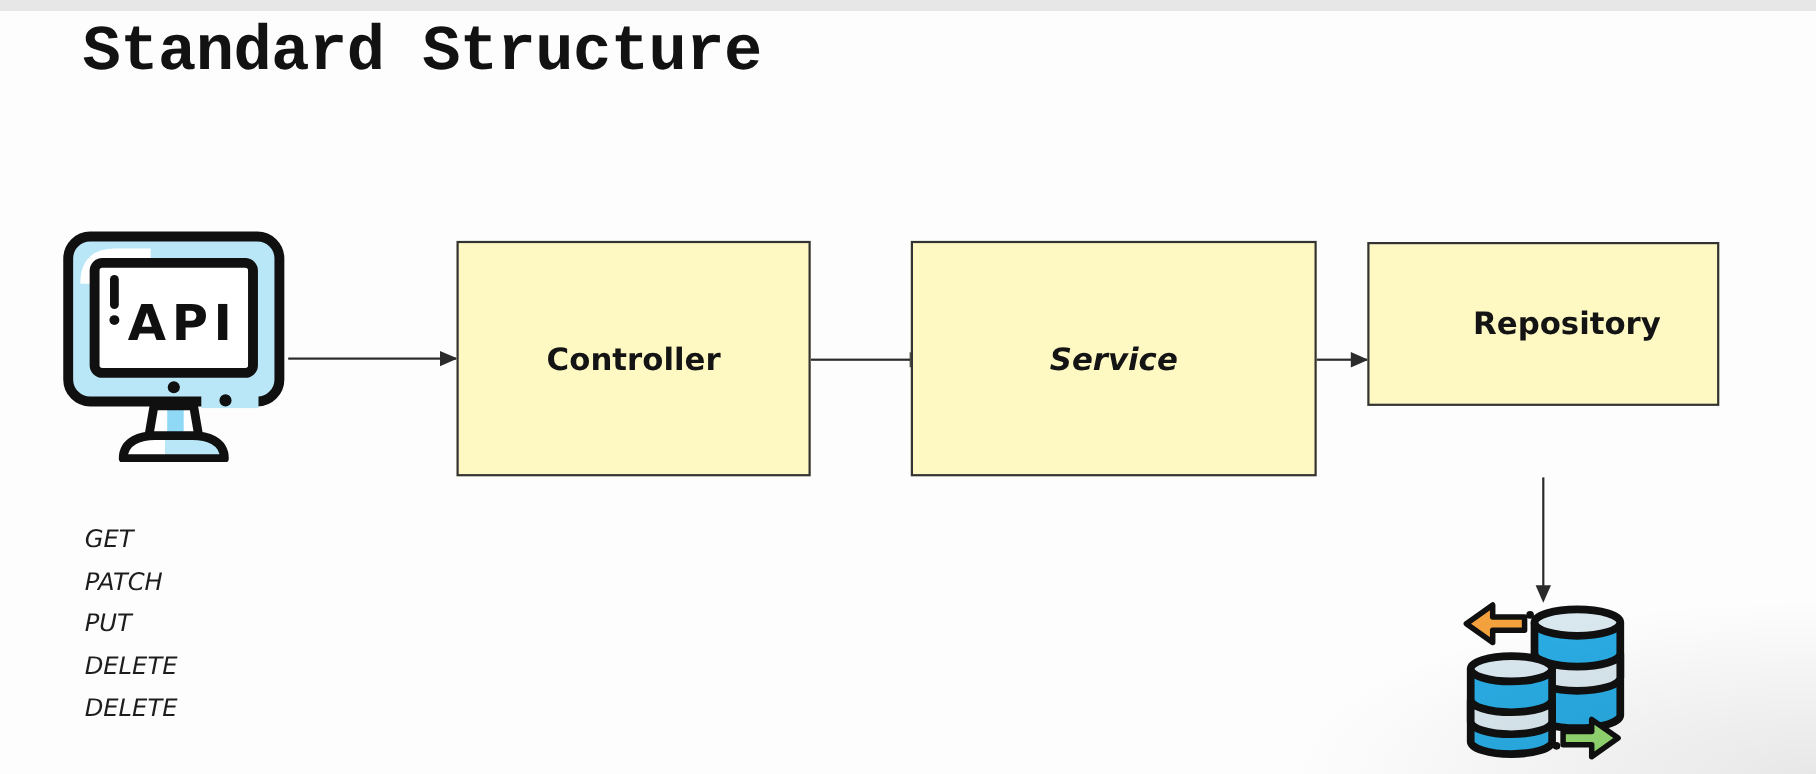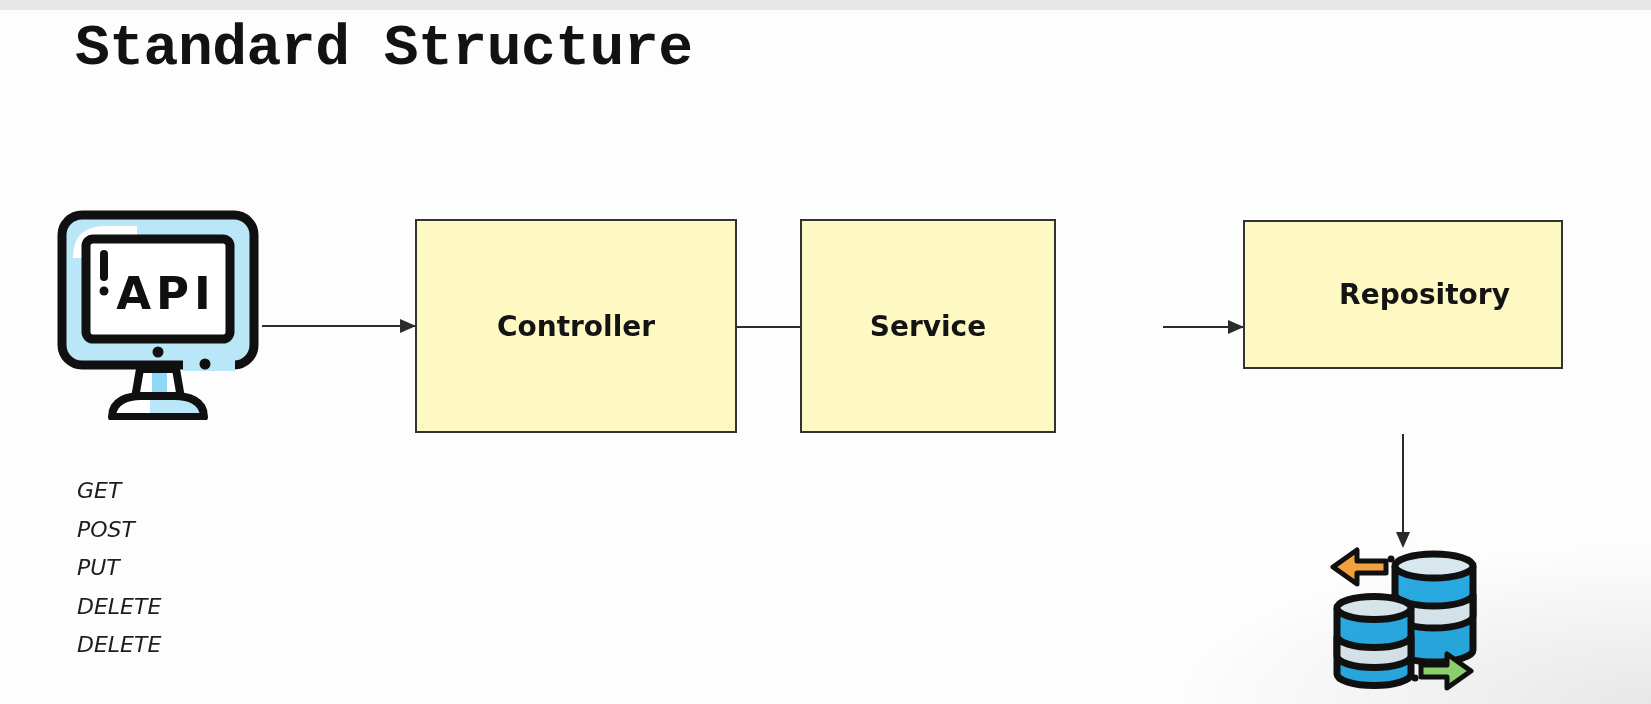--- a/index.html
+++ b/index.html
@@ -32,21 +32,21 @@
     border: 2px solid #333333;
     display: flex; align-items: center; justify-content: center;
     box-sizing: border-box;
   }
   .node-box .box-label {
     font-family: "DejaVu Sans", "Liberation Sans", sans-serif;
     font-size: 28px; font-weight: 700; color: #141414;
     letter-spacing: 0px;
   }
   .box-controller { left: 415px; top: 219px; width: 322px; height: 214px; }
-  .box-service    { left: 800px; top: 219px; width: 256px; height: 214px; }
+  .box-service    { left: 828px; top: 219px; width: 369px; height: 214px; font-style: italic; }
   .box-repository { left: 1243px; top: 220px; width: 320px; height: 149px; padding-left: 43px; }
 
   
   .harrow { position: absolute; height: 2px; background: #2b2b2b; }
   .harrow .head {
     position: absolute; right: -1px; top: 50%;
     transform: translateY(-50%);
     width: 0; height: 0;
     border-left: 16px solid #2b2b2b;
     border-top: 7px solid transparent;
@@ -164,21 +164,21 @@
     </g>
 
     <g>
       <path d="M143 127 L119 110 L119 121 L93 121 L93 133 L119 133 L119 144 Z" fill="#92d870" stroke="#101010" stroke-width="5" stroke-linejoin="round"></path>
       <circle cx="87" cy="134" r="3.5" fill="#101010"></circle>
     </g>
   </svg>
 
   <div class="http-methods">
     <div class="method">GET</div>
-    <div class="method">POST</div>
+    <div class="method">PATCH</div>
     <div class="method">PUT</div>
     <div class="method">DELETE</div>
     <div class="method">DELETE</div>
   </div>
 
   <div class="corner-shade"></div>
 
 </div>
 
 </body></html>

